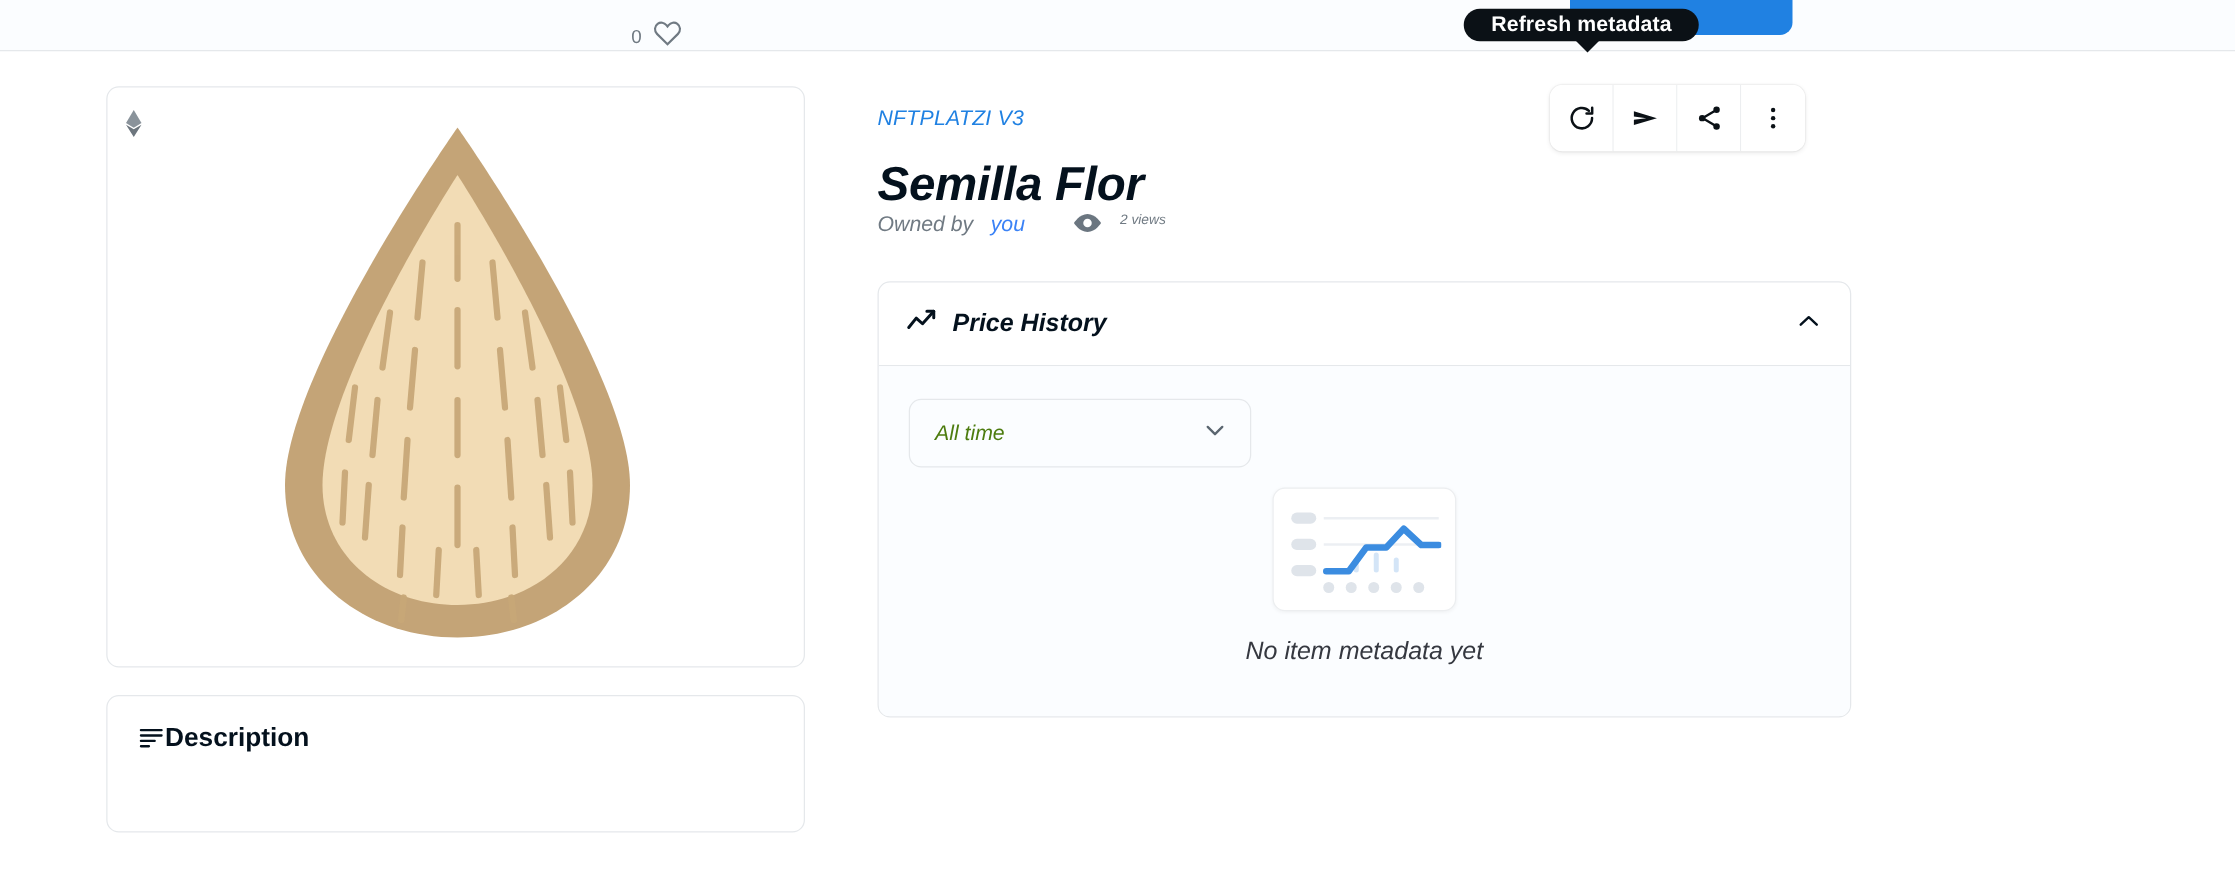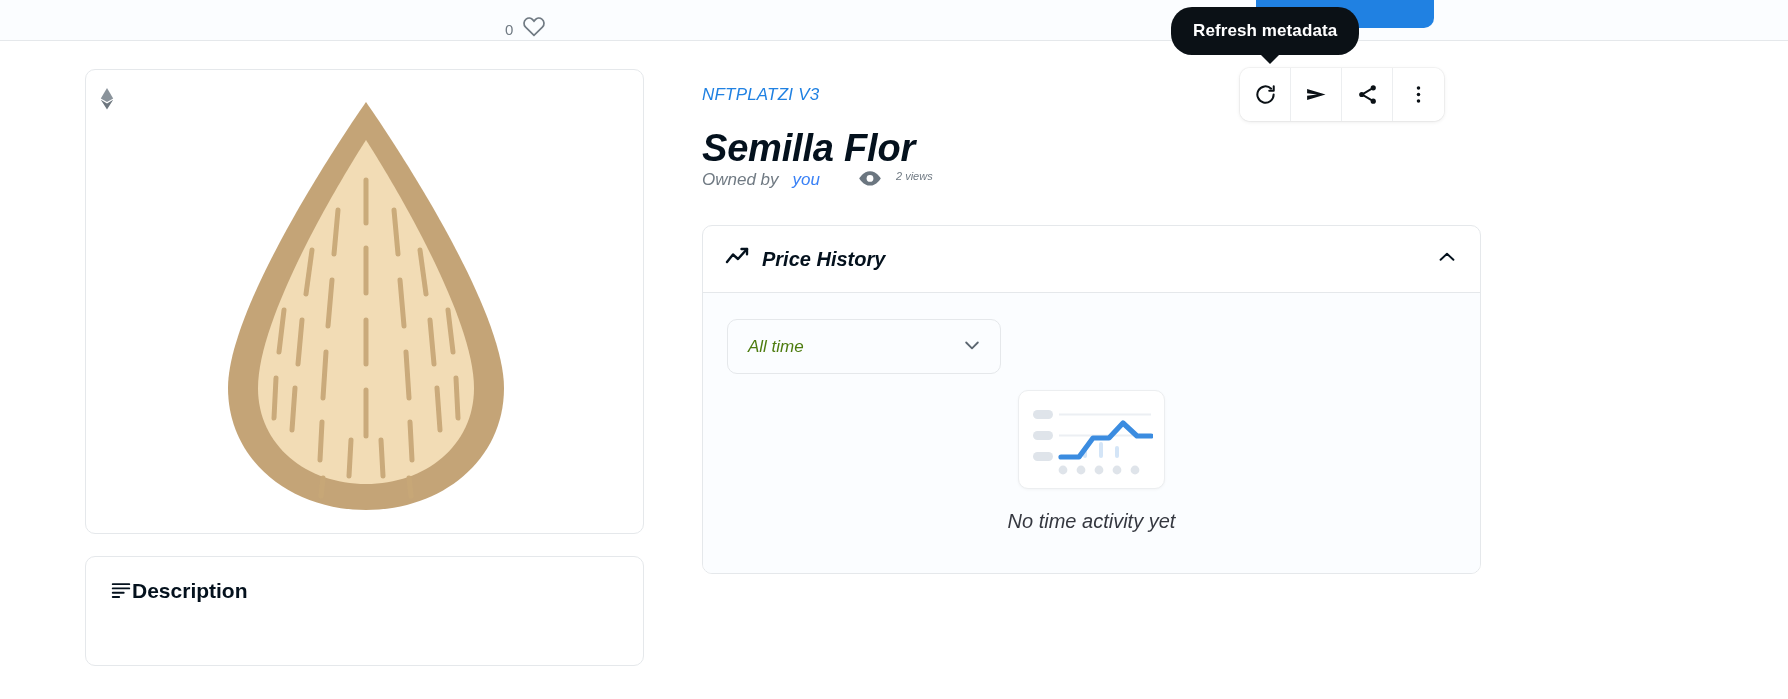--- a/index.html
+++ b/index.html
@@ -20,21 +20,21 @@
   .top-blue-btn {
     position: absolute; top: -46px; left: 1256px;
     width: 178px; height: 74px;
     background: #2081e2; border-radius: 10px;
   }
 
   
   .tooltip {
     position: absolute; top: 7px; left: 1171px;
     background: #0b1116; color: #fff;
-    padding: 14px 22px; border-radius: 21px;
+    padding: 3px 22px; border-radius: 21px;
     font-size: 17px; font-weight: bold; letter-spacing: .1px;
     white-space: nowrap;
     z-index: 40;
   }
   .tooltip::after {
     content: ""; position: absolute;
     bottom: -9px; left: 89px;
     border-left: 10px solid transparent;
     border-right: 10px solid transparent;
     border-top: 10px solid #0b1116;
@@ -335,19 +335,19 @@
 
               <polyline points="30,55 48,55 62,36 78,36 92,21 106,34 120,34" fill="none" stroke="#3b8ce0" stroke-width="5.2" stroke-linecap="round" stroke-linejoin="round"></polyline>
 
               <circle cx="32" cy="68" r="4.4" fill="#dfe4ea"></circle>
               <circle cx="50" cy="68" r="4.4" fill="#dfe4ea"></circle>
               <circle cx="68" cy="68" r="4.4" fill="#dfe4ea"></circle>
               <circle cx="86" cy="68" r="4.4" fill="#dfe4ea"></circle>
               <circle cx="104" cy="68" r="4.4" fill="#dfe4ea"></circle>
             </svg>
           </div>
-          <div class="empty-text">No time activity yet</div>
+          <div class="empty-text">No item metadata yet</div>
         </div>
       </div>
     </div>
   </div>
 
 </div>
 
 </body></html>

